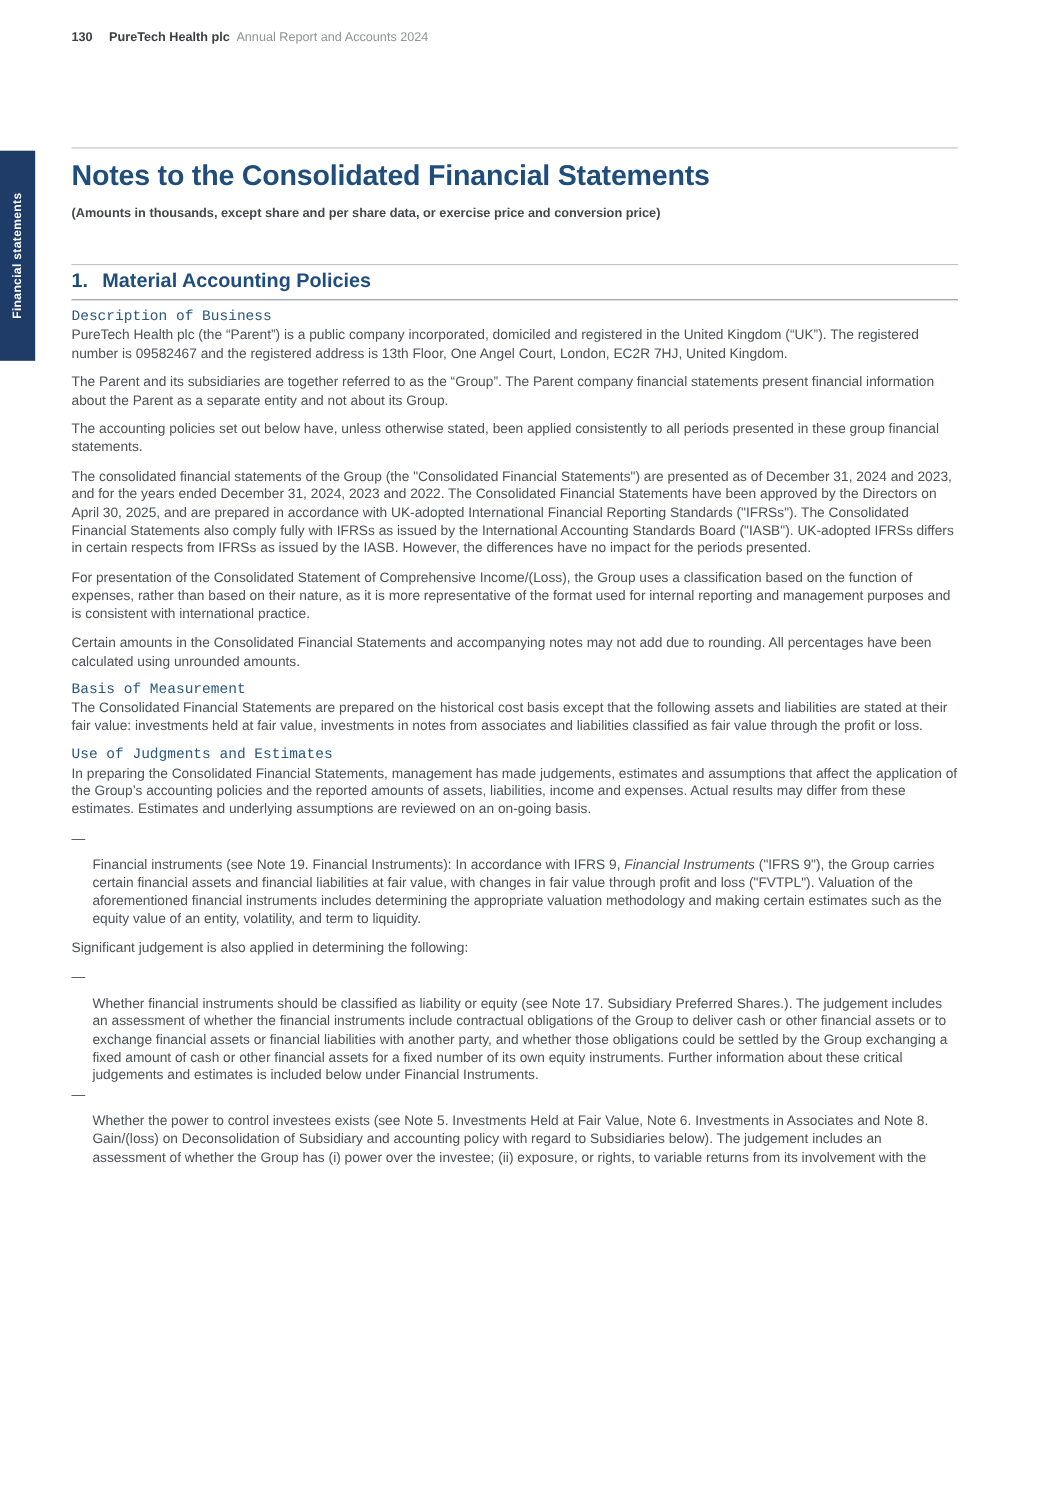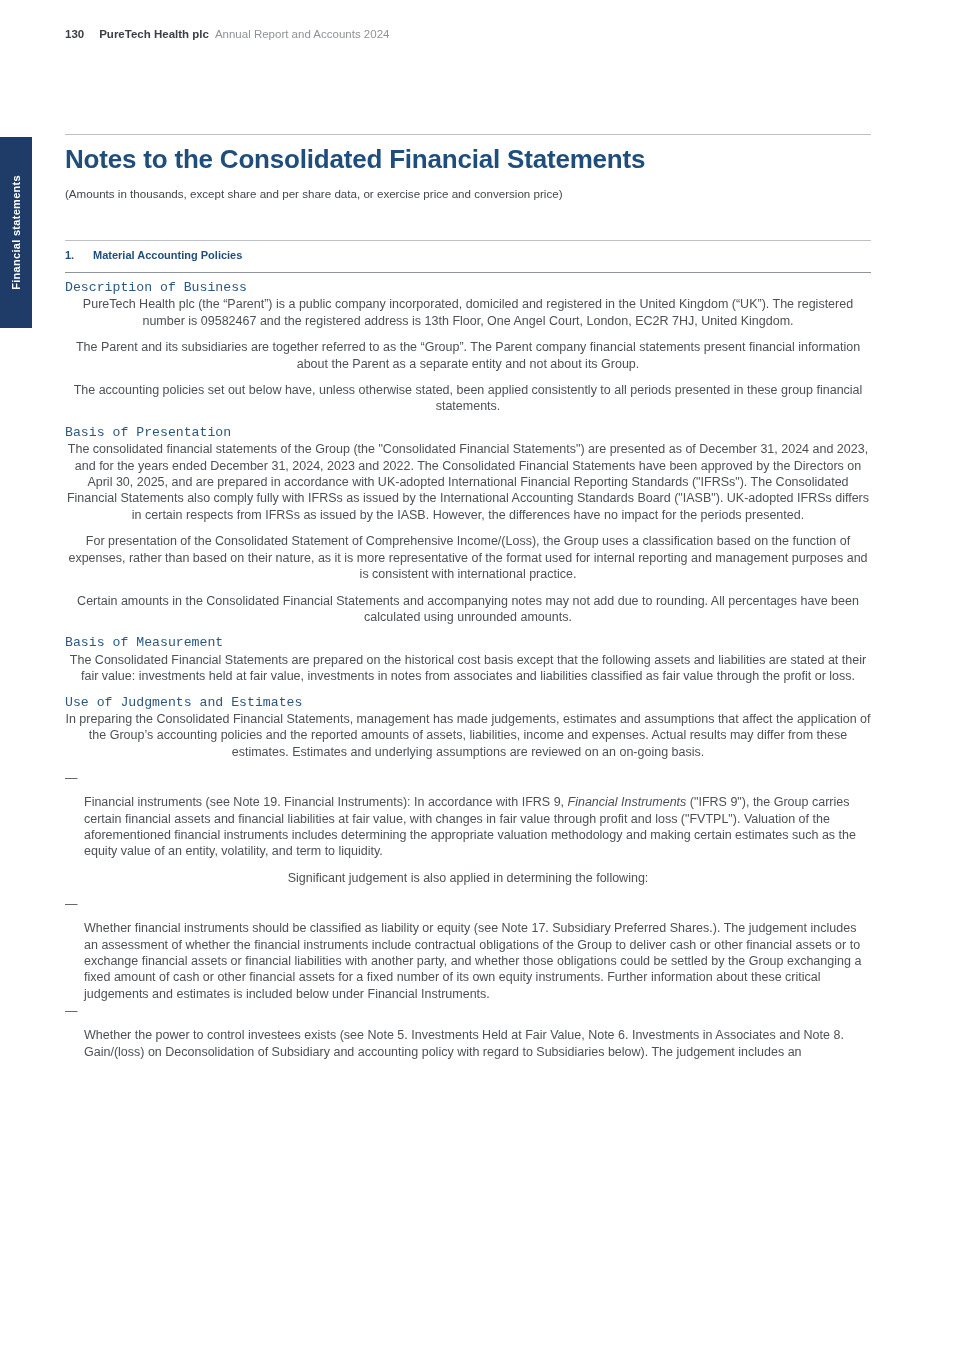--- a/index.html
+++ b/index.html
@@ -42,42 +42,41 @@
   
   .content{position:absolute;left:65px;top:0;width:806px;}
   .title-rule{margin-top:134px;height:0;border-top:1px solid var(--rule-light);}
   h1.doc-title{
     margin:9px 0 0;
     font-size:26px;line-height:30px;font-weight:bold;
     color:var(--accent-navy);letter-spacing:-0.2px;
   }
   .doc-subtitle{
     margin:13px 0 0;
-    font-size:11.6px;line-height:14px;font-weight:normal;color:#43474B;
+    font-size:11.6px;line-height:14px;font-weight:bold;color:#43474B;
   }
   .section-head{
     margin-top:39px;
     border-top:1px solid var(--rule-light);
     border-bottom:1px solid var(--rule-dark);
     padding:7px 0 9px;
-    font-size:11px;line-height:15px;font-weight:bold;
+    font-size:18px;line-height:15px;font-weight:bold;
     color:var(--accent-navy);
   }
   .sec-num{display:inline-block;width:28px;}
   h3.subhead{
     margin:7px 0 0;
     font-size:13.2px;line-height:16.4px;font-weight:400;
     color:var(--subhead-blue);
     font-family:Liberation Mono, monospace;
   }
   p.body{
     margin:0 0 10px;
     font-size:12.5px;line-height:16.4px;
     color:var(--body-text);
-    text-align:center;
   }
   .list{margin:0 0 10px;}
   .li{display:flex;margin:0;}
   .li + .li{margin-top:1px;}
   .li .marker{flex:0 0 19px;width:19px;font-size:12.5px;line-height:16.4px;color:var(--body-text);}
   .li .li-text{flex:1;font-size:12.5px;line-height:16.4px;color:var(--body-text);margin-top:24px;}
   .li .li-text em{font-style:italic;}
 </style>
 </head>
 <body>
@@ -102,21 +101,20 @@
 
     <div class="section-head">
       <span class="sec-num">1.</span><span class="sec-title">Material Accounting Policies</span>
     </div>
 
     <h3 class="subhead">Description of Business</h3>
     <p class="body">PureTech Health plc (the “Parent”) is a public company incorporated, domiciled and registered in the United Kingdom (“UK”). The registered number is 09582467 and the registered address is 13th Floor, One Angel Court, London, EC2R 7HJ, United Kingdom.</p>
     <p class="body">The Parent and its subsidiaries are together referred to as the “Group”. The Parent company financial statements present financial information about the Parent as a separate entity and not about its Group.</p>
     <p class="body">The accounting policies set out below have, unless otherwise stated, been applied consistently to all periods presented in these group financial statements.</p>
 
-    <h3 class="subhead">Basis of Presentation</h3>
     <p class="body">The consolidated financial statements of the Group (the "Consolidated Financial Statements") are presented as of December 31, 2024 and 2023, and for the years ended December 31, 2024, 2023 and 2022. The Consolidated Financial Statements have been approved by the Directors on April 30, 2025, and are prepared in accordance with UK-adopted International Financial Reporting Standards ("IFRSs"). The Consolidated Financial Statements also comply fully with IFRSs as issued by the International Accounting Standards Board ("IASB"). UK-adopted IFRSs differs in certain respects from IFRSs as issued by the IASB. However, the differences have no impact for the periods presented.</p>
     <p class="body">For presentation of the Consolidated Statement of Comprehensive Income/(Loss), the Group uses a classification based on the function of expenses, rather than based on their nature, as it is more representative of the format used for internal reporting and management purposes and is consistent with international practice.</p>
     <p class="body">Certain amounts in the Consolidated Financial Statements and accompanying notes may not add due to rounding. All percentages have been calculated using unrounded amounts.</p>
 
     <h3 class="subhead">Basis of Measurement</h3>
     <p class="body">The Consolidated Financial Statements are prepared on the historical cost basis except that the following assets and liabilities are stated at their fair value: investments held at fair value, investments in notes from associates and liabilities classified as fair value through the profit or loss.</p>
 
     <h3 class="subhead">Use of Judgments and Estimates</h3>
     <p class="body">In preparing the Consolidated Financial Statements, management has made judgements, estimates and assumptions that affect the application of the Group’s accounting policies and the reported amounts of assets, liabilities, income and expenses. Actual results may differ from these estimates. Estimates and underlying assumptions are reviewed on an on-going basis.</p>
 

